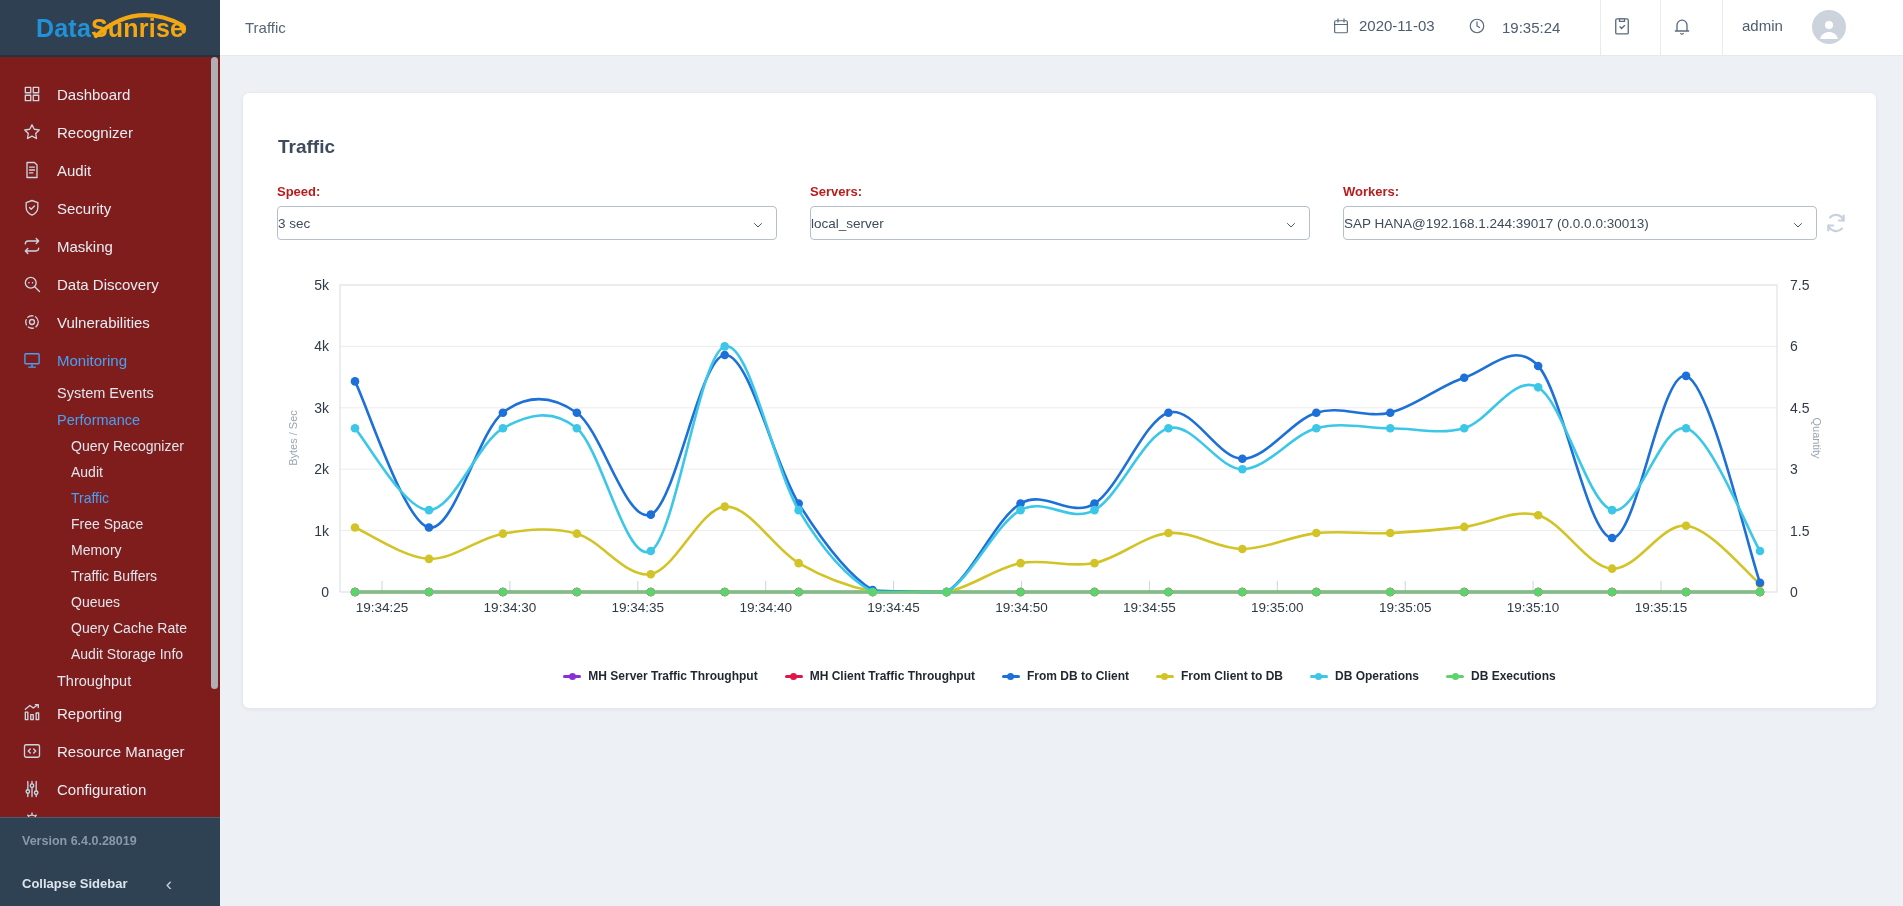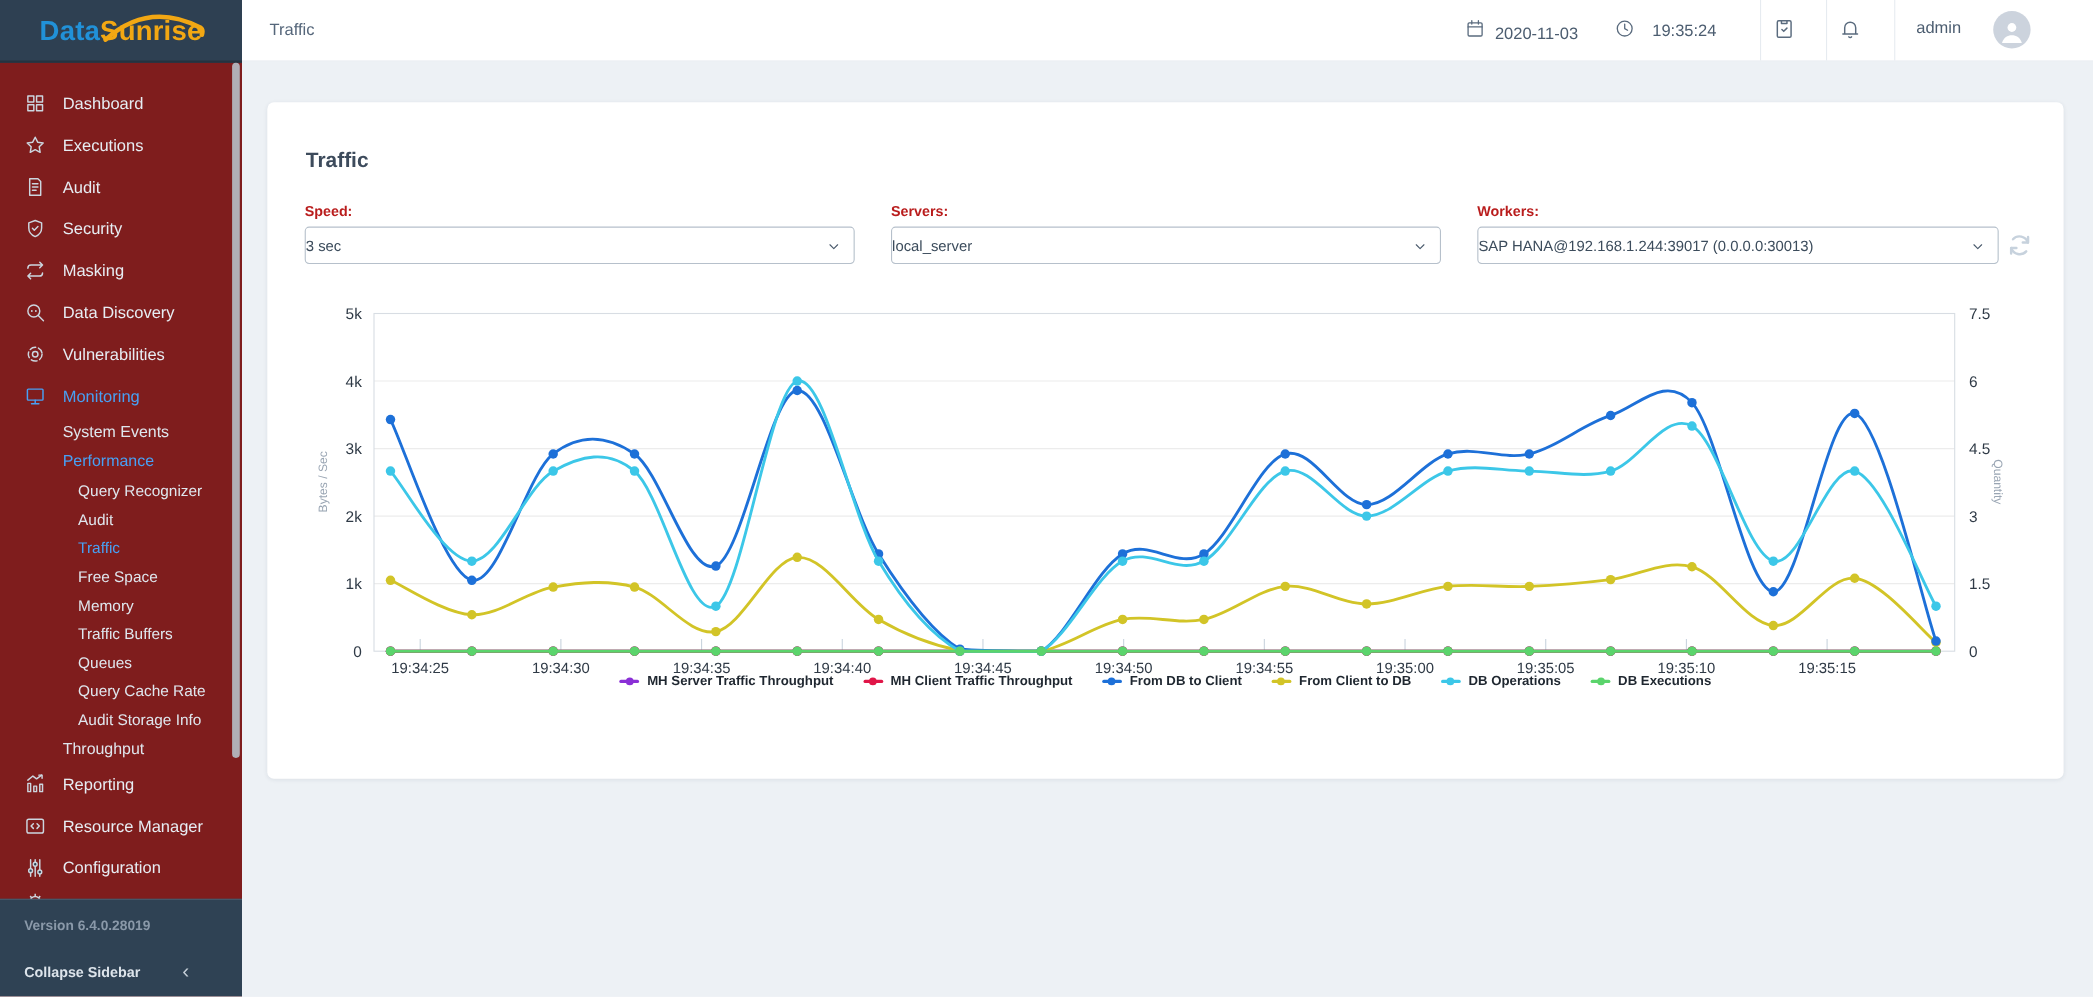--- a/index.html
+++ b/index.html
@@ -34,21 +34,21 @@
   #collapse .clb{position:absolute;left:22px;top:10px;font-size:13px;font-weight:bold;color:#dde4eb;}
   #collapse .chv{position:absolute;right:48px;top:7px;font-size:19px;color:#c5ced7;}
   #side-scrollbar{position:absolute;left:211px;top:57px;width:7px;height:632px;background:#b7bfc7;
      border-radius:4px;opacity:.9;z-index:7;}
 
   
   #header{position:absolute;left:220px;top:0;width:1683px;height:55px;background:#ffffff;
       border-bottom:1px solid #e5eaef;z-index:4;}
   #breadcrumb{position:absolute;left:25px;top:19px;font-size:15px;color:#55667a;}
   .hicon svg{stroke:#5a6b7e;fill:none;stroke-width:1.6;stroke-linecap:round;stroke-linejoin:round;}
-  #h-date{position:absolute;left:1112px;top:17px;display:flex;align-items:flex-end;gap:9px;
+  #h-date{position:absolute;left:1112px;top:17px;display:flex;align-items:flex-start;gap:9px;
       font-size:15px;color:#4c5d70;}
   #h-time{position:absolute;left:1248px;top:17px;display:flex;align-items:center;gap:16px;
       font-size:15px;color:#4c5d70;}
   .hdiv{position:absolute;top:0;width:1px;height:55px;background:#e6ebf0;}
   #h-clip{position:absolute;left:1392px;top:15px;cursor:pointer;}
   #h-bell{position:absolute;left:1452px;top:15px;cursor:pointer;}
   #h-user{position:absolute;left:1522px;top:17px;font-size:15px;color:#4c5d70;}
   #h-avatar{position:absolute;left:1592px;top:10px;width:34px;height:34px;border-radius:50%;
       background:#ccd3dd;cursor:pointer;overflow:hidden;}
   #h-avatar svg{position:absolute;left:5px;top:6px;}
@@ -60,21 +60,21 @@
   #card-title{position:absolute;left:35px;top:27px;font-size:19px;color:#3d4b5c;}
   .flabel{position:absolute;top:91px;font-size:13px;font-weight:bold;color:#b91c1c;}
   .fselect{position:absolute;top:113px;height:32px;background:#fff;border:1px solid #b6c0cb;
       border-radius:4px;display:flex;align-items:center;cursor:pointer;}
   .fselect .val{font-size:13.5px;color:#3c4c5c;white-space:nowrap;overflow:hidden;}
   .fselect .chev{position:absolute;right:11px;top:10px;}
   .fselect .chev svg{stroke:#4a5a6c;fill:none;stroke-width:2;stroke-linecap:round;stroke-linejoin:round;}
   #refresh-btn{position:absolute;left:1581px;top:118px;width:24px;height:24px;cursor:pointer;}
   #refresh-btn svg{stroke:#c7d2dd;fill:none;stroke-width:2.2;stroke-linecap:round;stroke-linejoin:round;}
   #chart-wrap{position:absolute;left:0;top:137px;width:1633px;height:400px;}
-  #legend{position:absolute;left:0;top:519px;width:1633px;display:flex;justify-content:center;
+  #legend{position:absolute;left:0;top:576px;width:1633px;display:flex;justify-content:center;
       gap:27px;}
   .leg-item{display:flex;align-items:center;gap:7px;cursor:pointer;}
   .leg-marker{position:relative;width:18px;height:8px;}
   .leg-line{position:absolute;left:0;top:2.5px;width:18px;height:3px;border-radius:2px;}
   .leg-dot{position:absolute;left:5.5px;top:0.5px;width:7px;height:7px;border-radius:50%;}
   .leg-label{font-size:12px;font-weight:bold;color:#1f2730;white-space:nowrap;}
   text{font-family:"Liberation Sans",sans-serif;}
 </style>
 </head>
 <body>
@@ -92,21 +92,21 @@
         <div class="mi l1">
           <span class="ic"><svg width="20" height="20" viewBox="0 0 24 24">
               <path d="M4 4h6.5v6.5H4zM13.5 4H20v6.5h-6.5zM4 13.5h6.5V20H4zM13.5 13.5H20V20h-6.5z"></path>
             </svg></span>
           <span class="lb">Dashboard</span>
         </div>
         <div class="mi l1">
           <span class="ic"><svg width="20" height="20" viewBox="0 0 24 24">
               <path d="M12 3.3l2.7 5.4 6 .9-4.3 4.2 1 6-5.4-2.9-5.4 2.9 1-6L3.3 9.6l6-.9z"></path>
             </svg></span>
-          <span class="lb">Executions</span>
+          <span class="lb">Recognizer</span>
         </div>
         <div class="mi l1">
           <span class="ic"><svg width="20" height="20" viewBox="0 0 24 24">
               <path d="M6 3h9l3 3v15H6z"></path>
               <path d="M9 8.5h6M9 12h6M9 15.5h4"></path>
             </svg></span>
           <span class="lb">Audit</span>
         </div>
         <div class="mi l1">
           <span class="ic"><svg width="20" height="20" viewBox="0 0 24 24">

